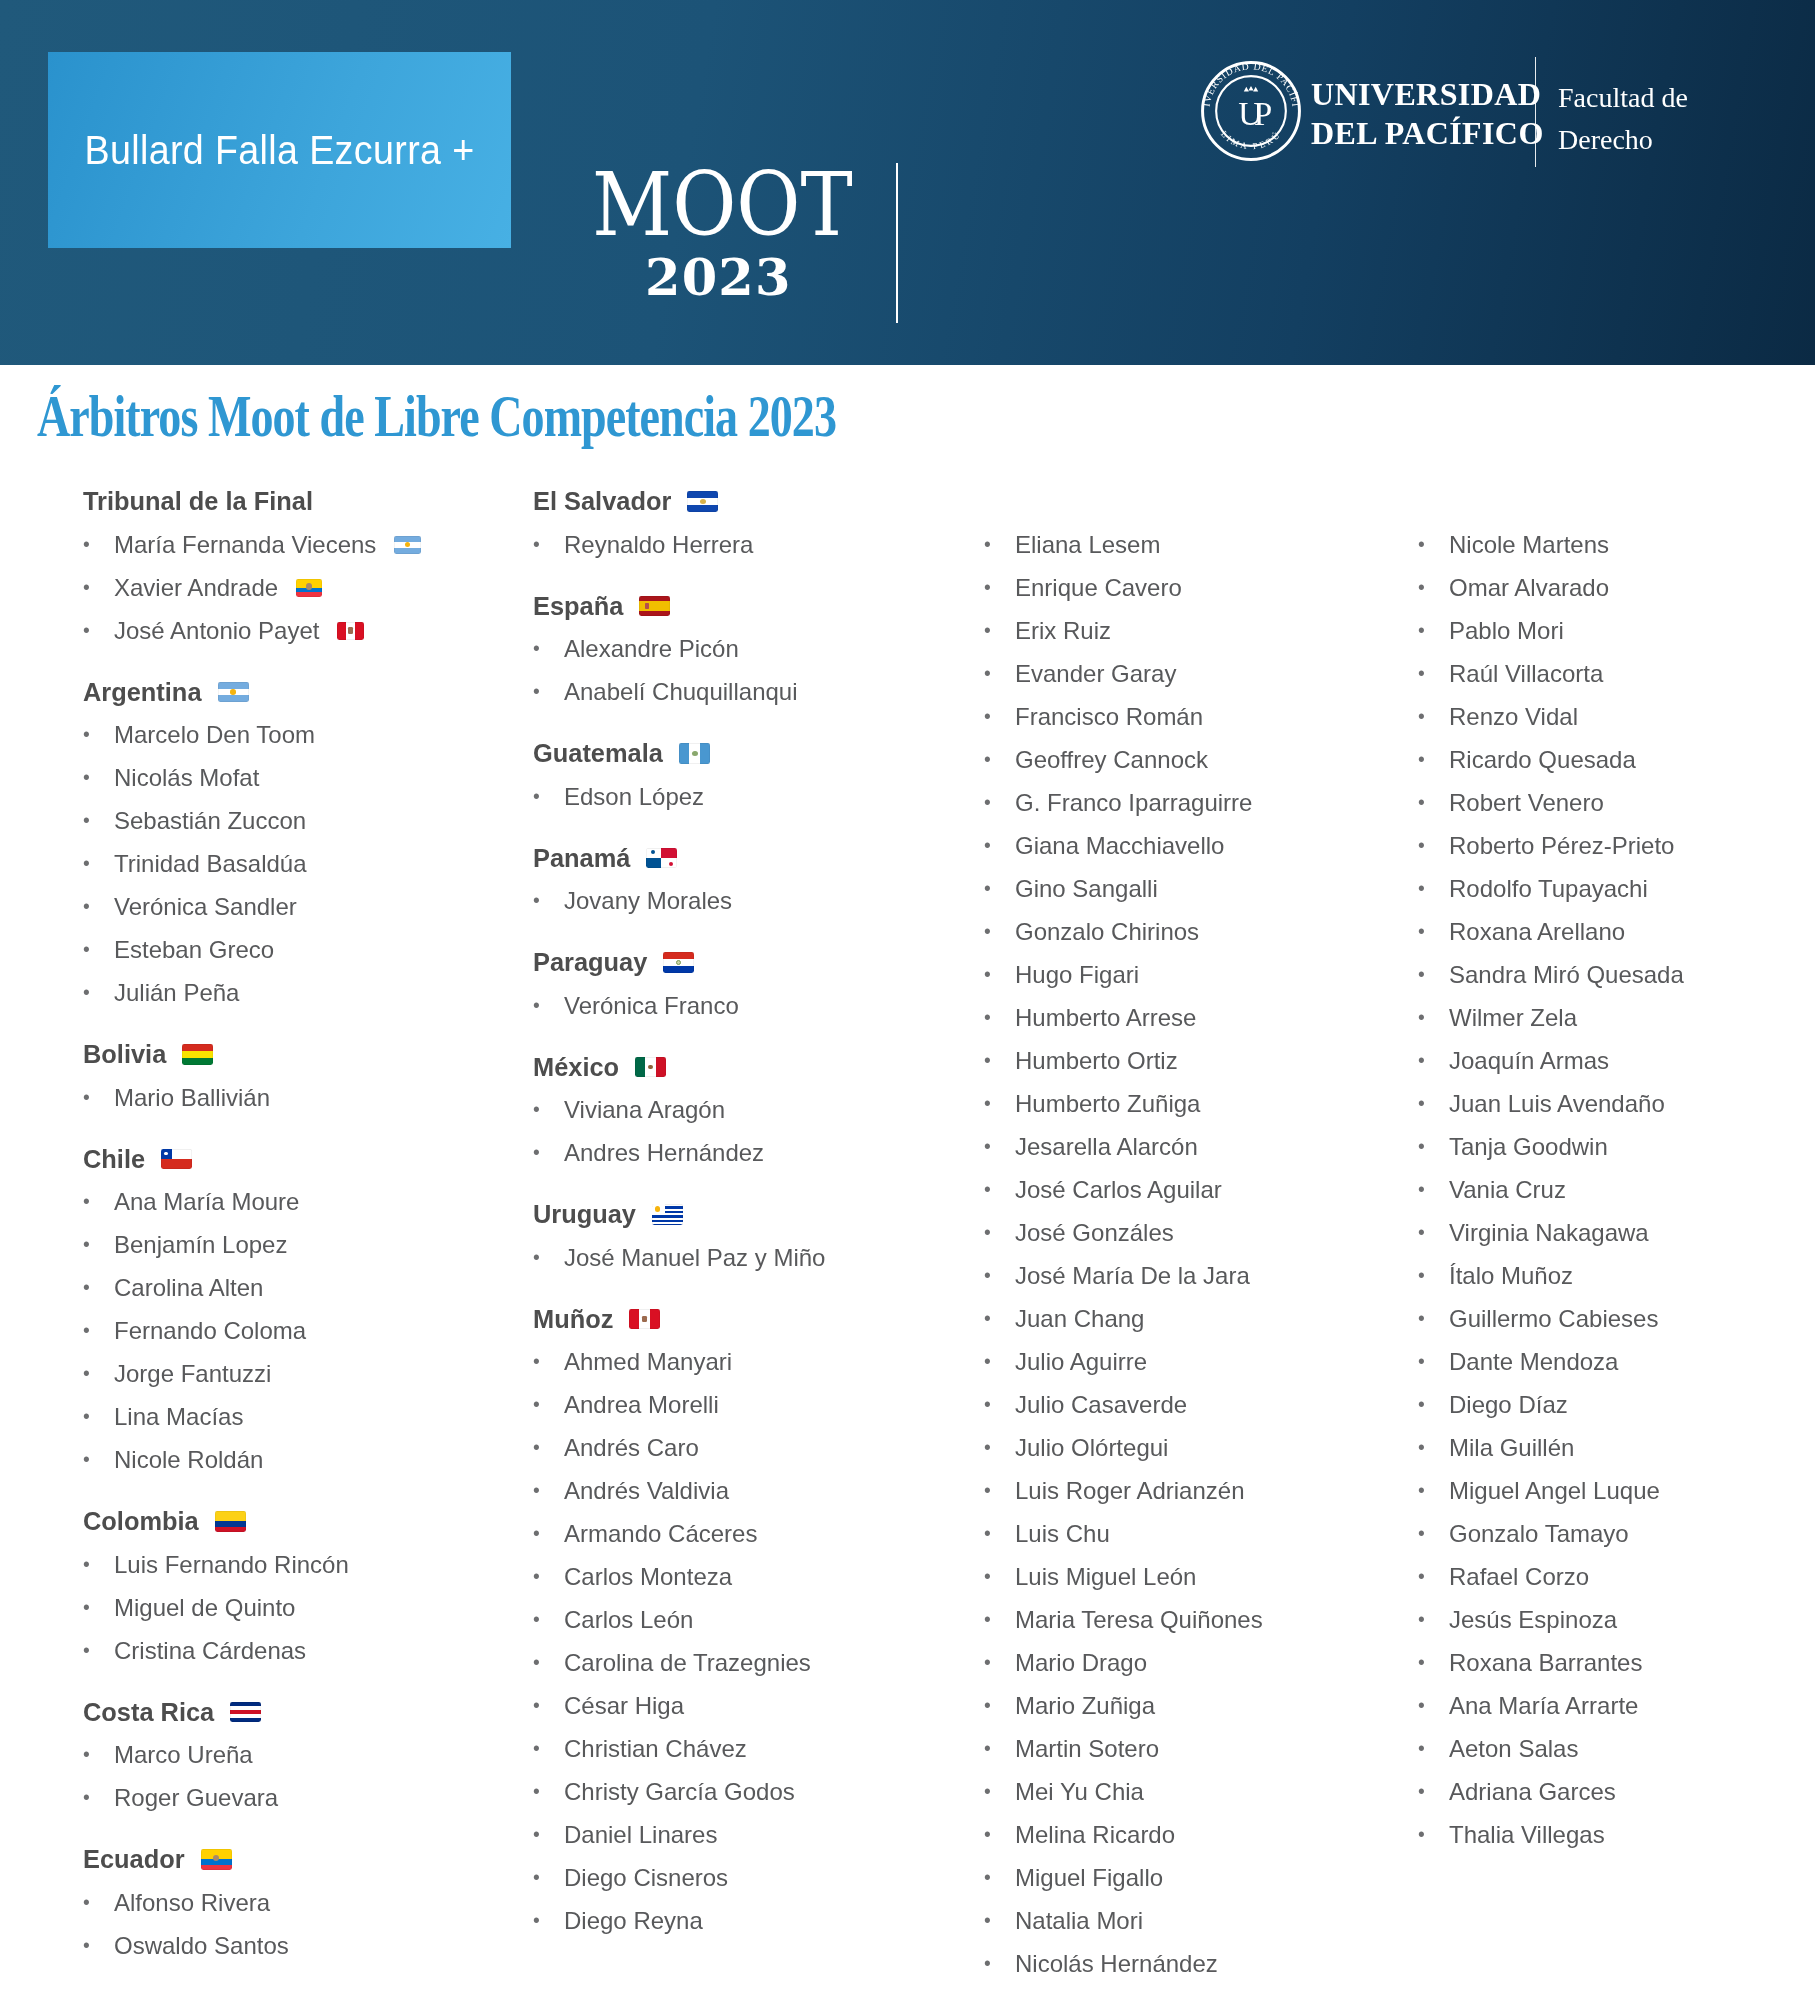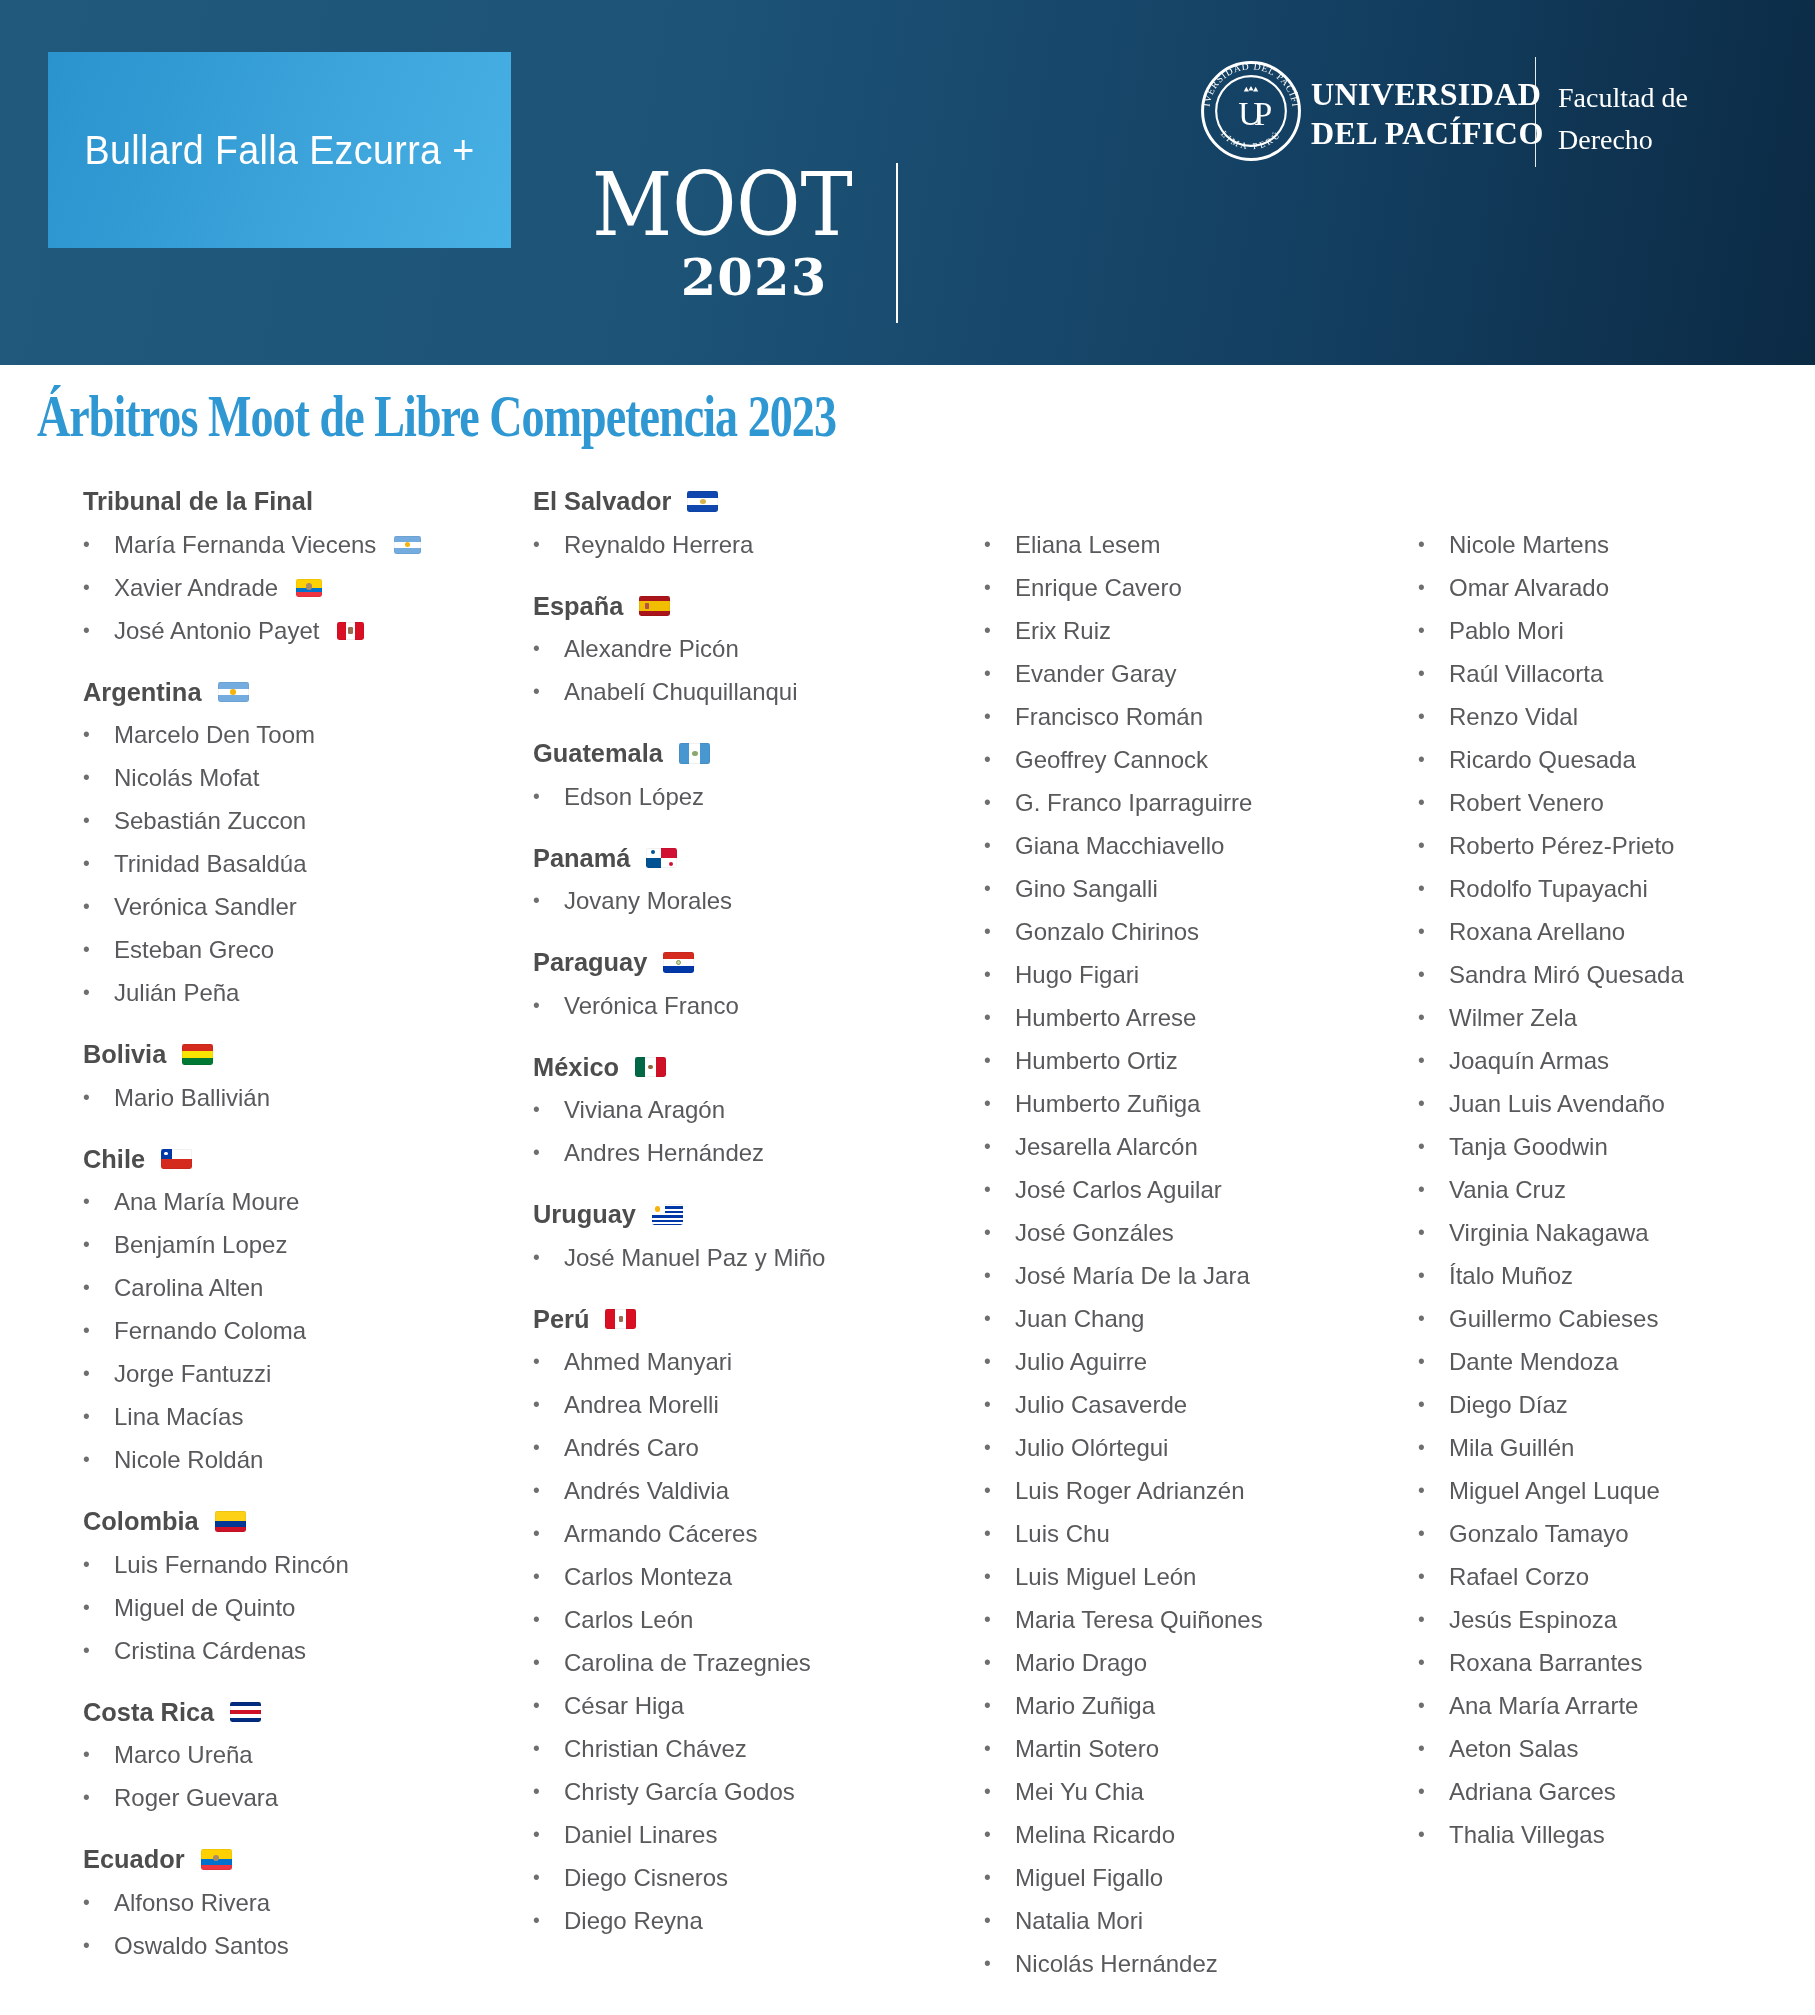--- a/index.html
+++ b/index.html
@@ -33,21 +33,21 @@
     position:absolute;left:1558px;top:77px;color:#ffffff;
     font-family:"Liberation Serif", serif;font-size:28px;line-height:42px;white-space:nowrap;
   }
   
   .moot-word{
     position:absolute;left:592px;top:162px;color:#ffffff;
     font-family:"DejaVu Serif", serif;font-size:87px;line-height:87px;
     transform:scaleX(0.90);transform-origin:left top;letter-spacing:0px;white-space:nowrap;
   }
   .moot-year{
-    position:absolute;left:645px;top:247px;width:218px;text-align:center;color:#ffffff;
+    position:absolute;left:645px;top:247px;width:218px;text-align:left;color:#ffffff;
     font-family:"DejaVu Serif", serif;font-weight:bold;font-size:51px;letter-spacing:1.2px;white-space:nowrap;
   }
   .moot-divider{position:absolute;left:896px;top:163px;width:1.6px;height:160px;background:#ffffff;}
   .moot-subtitle{
     position:absolute;left:924px;top:172px;color:#ffffff;
     font-size:59px;line-height:73px;letter-spacing:0.8px;white-space:nowrap;font-weight:400;
   }
   
   .page-title{
     position:absolute;left:37px;top:382px;color:#2f97d2;
@@ -376,21 +376,21 @@
           <span class="section-title">Uruguay</span>
           <span class="flag flag-uruguay"></span>
         </div>
         <div class="row">
           <span class="bullet">•</span>
           <span class="name">José Manuel Paz y Miño</span>
         </div>
       </div>
       <div class="section">
         <div class="section-header">
-          <span class="section-title">Perú</span>
+          <span class="section-title">Muñoz</span>
           <span class="flag flag-peru"></span>
         </div>
         <div class="row">
           <span class="bullet">•</span>
           <span class="name">Ahmed Manyari</span>
         </div>
         <div class="row">
           <span class="bullet">•</span>
           <span class="name">Andrea Morelli</span>
         </div>

